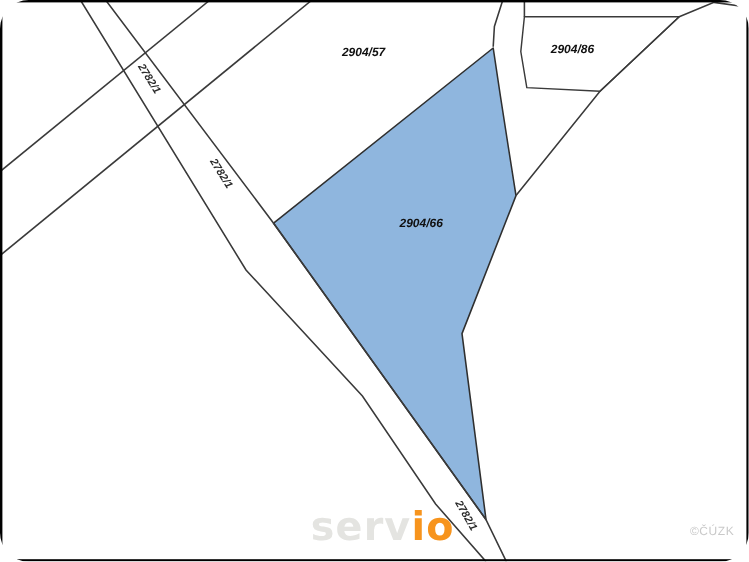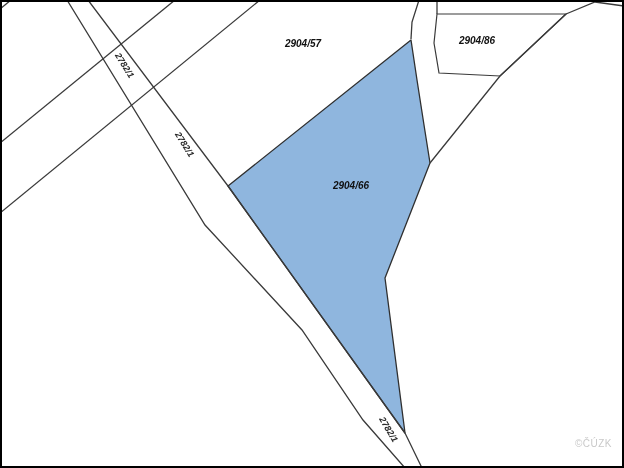--- a/index.html
+++ b/index.html
@@ -2,20 +2,21 @@
 <html><head>
 <meta charset="utf-8">
 <style>
   html,body{margin:0;padding:0;background:#ffffff;}
   .stage{
     position:relative;
     width:624px;height:468px;
     background:#ffffff;
     overflow:hidden;
     font-family:"Liberation Sans", sans-serif;
+    border-radius:24px;
   }
   .map-svg{position:absolute;left:0;top:0;width:624px;height:468px;display:block;}
   svg text.parcel-label{
     font-family:"Liberation Sans", sans-serif;
     font-style:italic;
     font-weight:700;
     font-size:10px;
     fill:#101010;
   }
   svg text.road-label{
@@ -75,16 +76,19 @@
     <g>
         <text transform="translate(303 47) rotate(0)" text-anchor="middle" class="parcel-label">2904/57</text>
         <text transform="translate(477 44) rotate(0)" text-anchor="middle" class="parcel-label">2904/86</text>
         <text transform="translate(351 189) rotate(0)" text-anchor="middle" class="parcel-label">2904/66</text>
         <text transform="translate(122 67) rotate(58)" text-anchor="middle" class="road-label">2782/1</text>
         <text transform="translate(182 146) rotate(58)" text-anchor="middle" class="road-label">2782/1</text>
         <text transform="translate(386 431) rotate(60)" text-anchor="middle" class="road-label">2782/1</text>
       </g>
   </svg>
 
+  <div class="logo">
+    <span class="serv">serv</span><span class="io">io</span>
+  </div>
 
   <span class="watermark">©ČÚZK</span>
 
 </div>
 
 </body></html>

